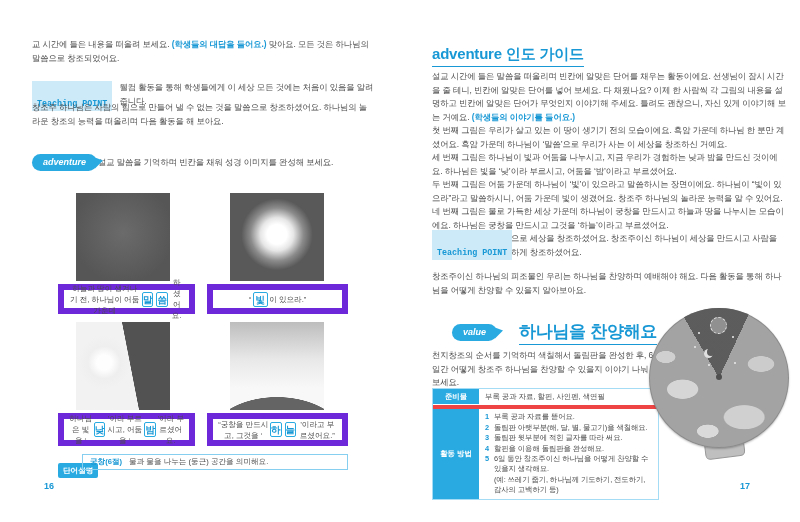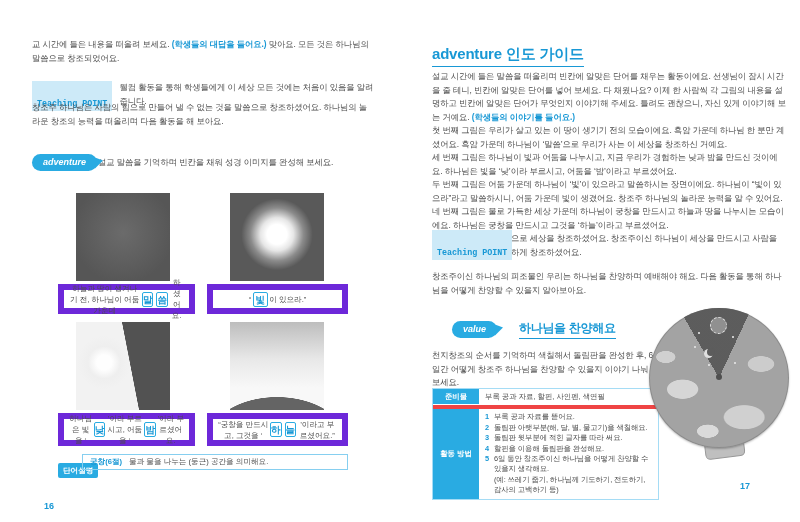--- a/index.html
+++ b/index.html
@@ -37,21 +37,21 @@
        text-align:center;margin:0 1.5px;vertical-align:-3px;}
   
   .wn-label{background:#29abe2;color:#fff;font-size:7.6px;font-weight:bold;padding:2.5px 5px;border-radius:2px;margin-top:8px;}
   .wn-box{border:1px solid #86cff0;display:flex;align-items:center;padding:0 7px;font-size:7.6px;box-sizing:border-box;}
   .wn-term{color:#1898d5;font-weight:bold;margin-right:7px;white-space:nowrap;}
   
   .guide-head{display:inline-block;color:#1898d5;font-weight:bold;font-size:15px;
        border-bottom:1.5px solid #1898d5;padding-bottom:2px;letter-spacing:-0.2px;}
   .gp{margin:0;}
   .value-row{display:flex;align-items:center;gap:22px;}
-  .value-title{color:#1898d5;font-weight:bold;font-size:12px;border-bottom:1.5px solid #1898d5;
+  .value-title{color:#1898d5;font-weight:bold;font-size:17px;border-bottom:1.5px solid #1898d5;
        padding-bottom:1px;letter-spacing:-0.3px;}
   
   .activity{border:1px solid #a5dcf5;box-sizing:border-box;}
   .a-row{display:flex;border-bottom:4px solid #ef4444;}
   .a-row:last-child{border-bottom:none;}
   .a-th{flex:none;width:46px;background:#29abe2;color:#fff;font-size:7.4px;font-weight:bold;
         display:flex;align-items:center;justify-content:center;text-align:center;border-bottom:1px solid #ffffff;}
   .a-row:last-child .a-th{border-bottom:none;}
   .a-td{flex:1;font-size:7.4px;line-height:10.4px;padding:3px 6px;color:#4b4b4b;}
   .step{display:flex;}
@@ -131,21 +131,21 @@
         <span class="ans">늘</span>
         <span> ’이라고 부르셨어요.”</span>
       </div>
 
     <span class="abs wn-label" style="left:58px;top:455px;">단어설명</span>
     <div class="abs wn-box" style="left:82px;top:454px;width:266px;height:16px;">
       <span class="wn-term">궁창(6절)</span>
       <span>물과 물을 나누는 (둥근) 공간을 의미해요.</span>
     </div>
 
-    <div class="pagenum" style="left:44px;top:501px;">16</div>
+    <div class="pagenum" style="left:44px;top:481px;">16</div>
   </div>
 
   <div>
 
     <div class="abs" style="left:432px;top:45px;">
       <span class="guide-head">adventure 인도 가이드</span>
     </div>
 
     <div class="abs body-text" style="left:432px;top:70px;width:354px;">
         <p class="gp"><span>설교 시간에 들은 말씀을 떠올리며 빈칸에 알맞은 단어를 채우는 활동이에요. 선생님이 잠시 시간을 줄 테니, 빈칸에 알맞은 단어를 넣어 보세요. 다 채웠나요? 이제 한 사람씩 각 그림의 내용을 설명하고 빈칸에 알맞은 단어가 무엇인지 이야기해 주세요. 틀려도 괜찮으니, 자신 있게 이야기해 보는 거예요. </span><span class="hl">(학생들의 이야기를 들어요.)</span></p>

